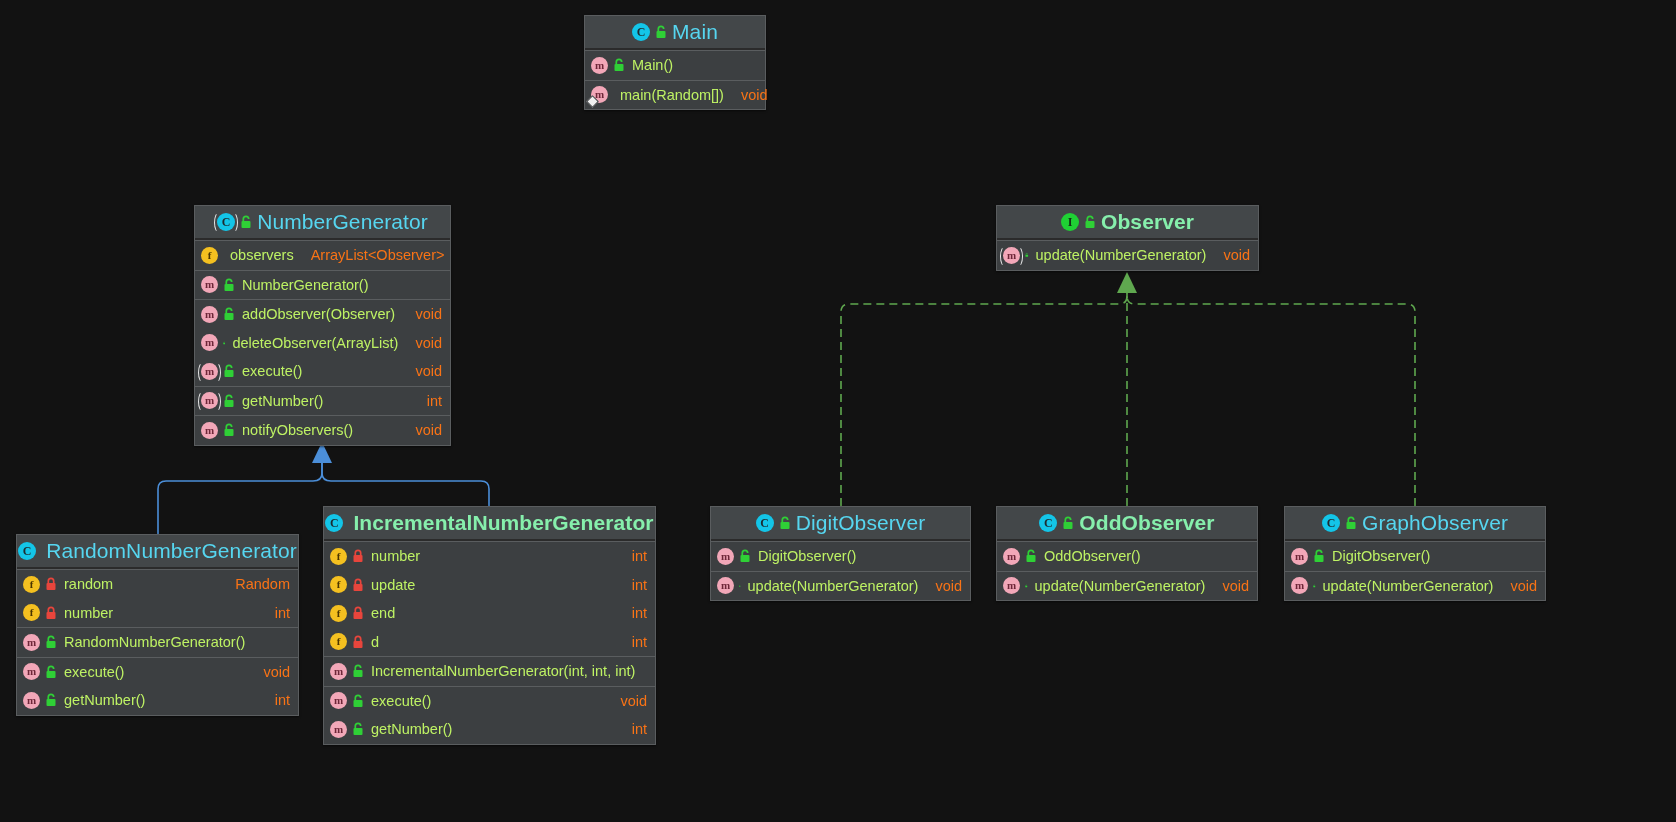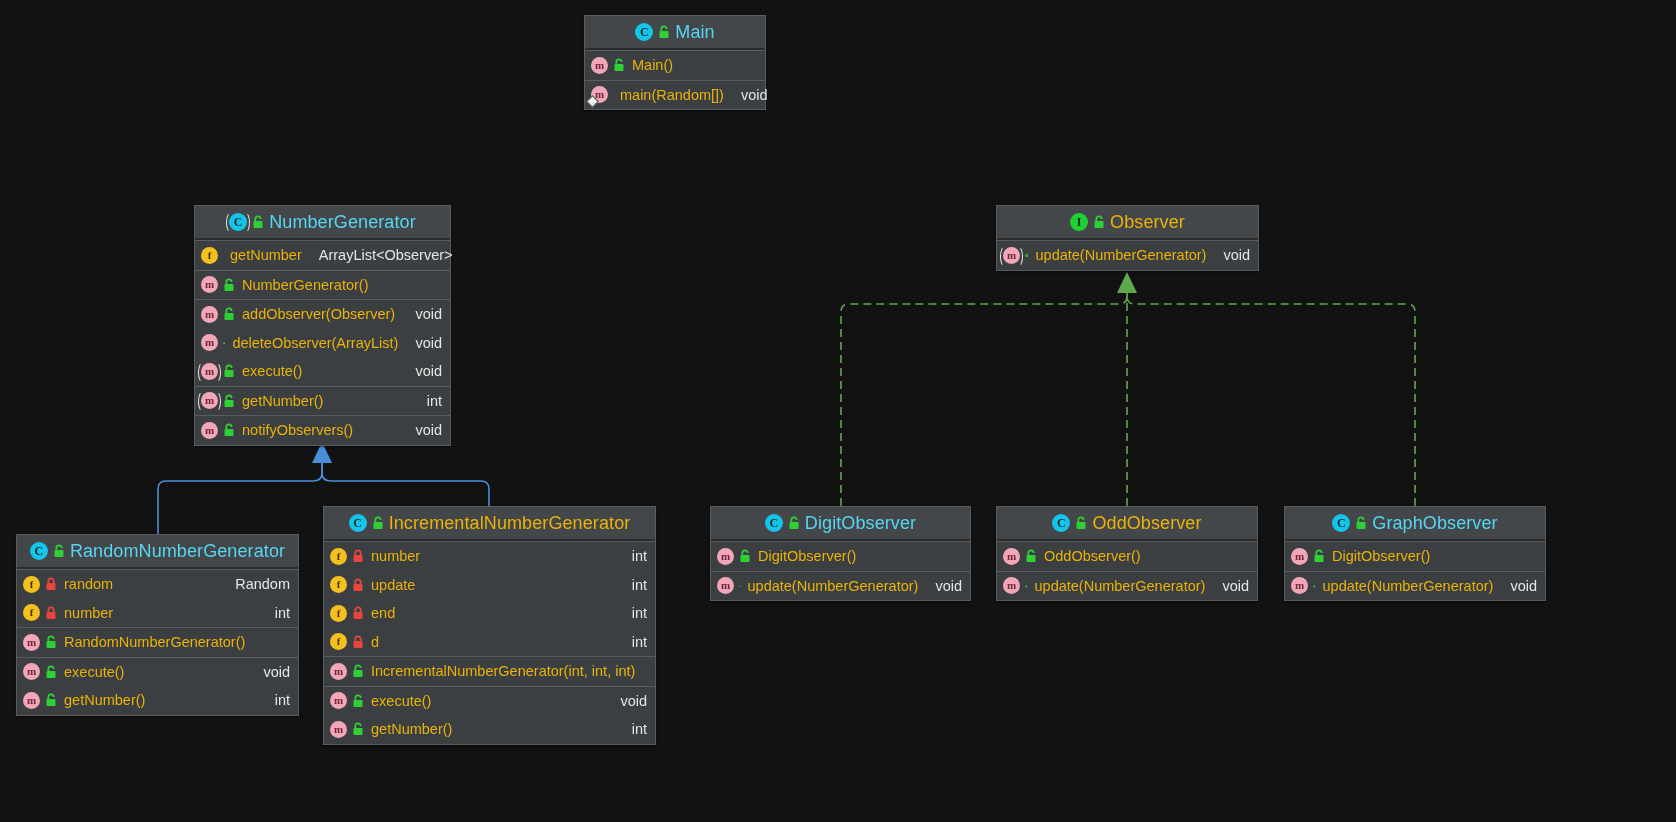--- a/index.html
+++ b/index.html
@@ -42,46 +42,46 @@
     height: 34px;
     display: flex;
     align-items: center;
     justify-content: center;
     gap: 5px;
     padding: 0 10px;
     border-bottom: 2px solid #2b2b2b;
     background: #434749;
   }
   .uml-title {
-    font-size: 18px;
+    font-size: 21px;
     letter-spacing: 0.1px;
     white-space: nowrap;
   }
   .title-cyan { color: #56d6f0; }
-  .title-white { color: #eab308; }
+  .title-white { color: #86efac; font-weight: bold; }
   .uml-section {
     border-top: 1px solid #5a5d5f;
   }
   .uml-section:first-of-type { border-top: none; }
   .uml-row {
     box-sizing: border-box;
     height: 28.5px;
     display: flex;
     align-items: center;
     padding: 0 8px 0 6px;
     gap: 5px;
     white-space: nowrap;
   }
   .uml-row .member-name {
-    color: #eab308;
+    color: #bef264;
     font-size: 14.5px;
     margin-left: 2px;
   }
   .uml-row .member-type {
-    color: #e5e5e5;
+    color: #f97316;
     font-size: 14.5px;
     margin-left: auto;
     padding-left: 12px;
   }
 
   
   .ico {
     display: inline-flex;
     align-items: center;
     justify-content: center;
@@ -197,21 +197,21 @@
       </div>
       <div class="uml-section">
         <div class="uml-row">
           <span class="ico-wrap">
             <span class="ico ico-field">f</span>
           </span>
           <svg class="lock" viewBox="0 0 12 14">
             <path d="M3.3 6 V4.1 a2.7 2.7 0 0 1 5.4 0 V6" fill="none" stroke="#e8453c" stroke-width="1.7"></path>
             <rect x="1.5" y="6" width="9" height="7" rx="1" fill="#e8453c"></rect>
           </svg>
-          <span class="member-name">getNumber</span>
+          <span class="member-name">observers</span>
           <span class="member-type">ArrayList&lt;Observer&gt;</span>
         </div>
       </div>
       <div class="uml-section">
         <div class="uml-row">
           <span class="ico-wrap">
             <span class="ico ico-method">m</span>
           </span>
           <svg class="lock" viewBox="0 0 12 14">
             <path d="M3.3 6 V4.1 a2.7 2.7 0 0 1 5.4 0" fill="none" stroke="#2fd036" stroke-width="1.7"></path>

